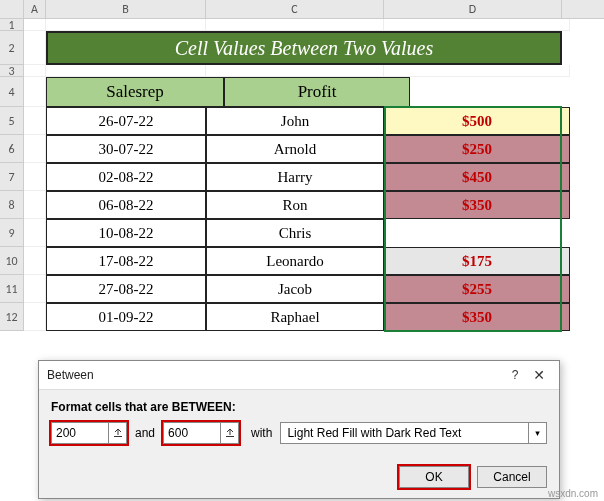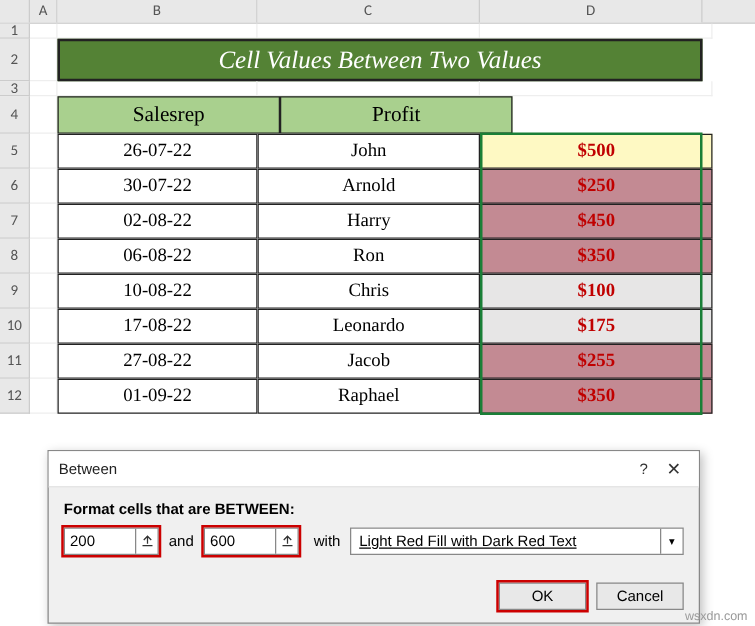--- a/index.html
+++ b/index.html
@@ -49,21 +49,21 @@
     .dlg-body { padding: 10px 12px 14px; }
     .dlg-label { font-weight: bold; margin-bottom: 8px; font-size: 12px; }
     .dlg-inputs { display: flex; align-items: center; gap: 8px; }
     .ref-box { display: flex; align-items: center; border: 1px solid #888; background: #fff; height: 22px; }
     .ref-box.red-out { outline: 2px solid #c00; }
     .ref-input { border: none; width: 56px; padding: 2px 4px; font-size: 12px; outline: none; }
     .ref-pick { width: 18px; height: 20px; display: flex; align-items: center; justify-content: center; border-left: 1px solid #888; cursor: pointer; }
     .and-text { font-size: 12px; }
     .with-text { font-size: 12px; margin-left: 4px; }
     .combo { display: flex; align-items: center; border: 1px solid #888; background: #fff; height: 22px; flex: 1; }
-    .combo-text { flex: 1; padding: 2px 6px; font-size: 12px; white-space: nowrap; overflow: hidden; text-decoration: underline; }
+    .combo-text { flex: 1; padding: 2px 6px; font-size: 12px; white-space: nowrap; overflow: hidden; }
     .combo-arrow { width: 18px; height: 20px; border-left: 1px solid #888; display: flex; align-items: center; justify-content: center; cursor: pointer; font-size: 9px; }
     .dlg-footer { display: flex; justify-content: flex-end; gap: 8px; padding: 8px 12px 10px; }
     .btn { min-width: 70px; height: 22px; border: 1px solid #888; background: #e8e8e8; font-size: 12px; cursor: pointer; }
     .btn.ok { outline: 2px solid #c00; }
     .wm { position: absolute; right: 6px; bottom: 2px; font-size: 10px; color: #999; font-family: Arial; }
   </style>
 </head>
 <body>
 
 <div class="sheet">
@@ -131,21 +131,20 @@
       <div class="cell A" style="height:28px"></div>
       <div class="cell B data-cell">06-08-22</div>
       <div class="cell C data-cell">Ron</div>
       <div class="cell D data-cell profit-cell hl">$350</div>
     </div>
     <div class="row">
       <div class="row-hdr" style="height:28px">9</div>
       <div class="cell A" style="height:28px"></div>
       <div class="cell B data-cell">10-08-22</div>
       <div class="cell C data-cell">Chris</div>
-      <div class="cell D data-cell profit-cell">$100</div>
     </div>
     <div class="row">
       <div class="row-hdr" style="height:28px">10</div>
       <div class="cell A" style="height:28px"></div>
       <div class="cell B data-cell">17-08-22</div>
       <div class="cell C data-cell">Leonardo</div>
       <div class="cell D data-cell profit-cell">$175</div>
     </div>
     <div class="row">
       <div class="row-hdr" style="height:28px">11</div>

